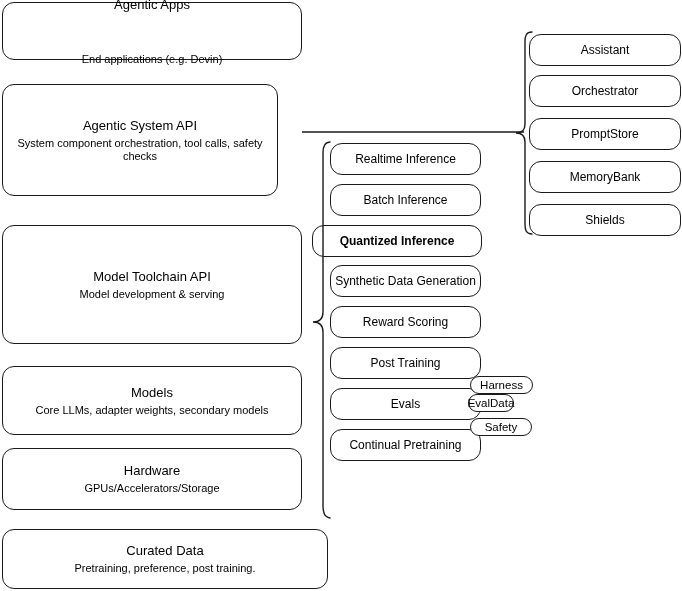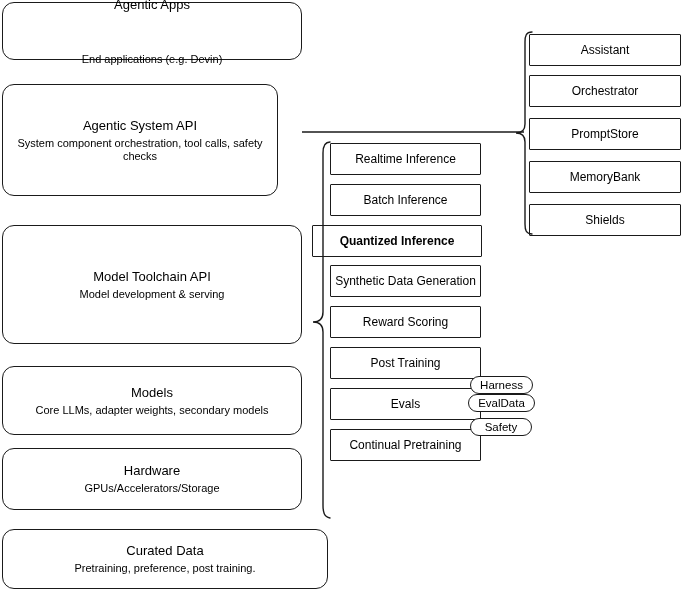--- a/index.html
+++ b/index.html
@@ -38,21 +38,21 @@
   .layer-sub {
     font-size: 11px;
     line-height: 13px;
     margin-top: 3px;
     color: #000;
   }
   .cap-box {
     position: absolute;
     box-sizing: border-box;
     border: 1.4px solid #1a1a1a;
-    border-radius: 1px;
+    border-radius: 12px;
     background: #ffffff;
     display: flex;
     align-items: center;
     justify-content: center;
     text-align: center;
     font-size: 12px;
     line-height: 15px;
   }
   .pill {
     position: absolute;
@@ -163,21 +163,21 @@
   <div class="cap-box" style="left:330px; top:388px; width:151px; height:32px;">
     <span>Evals</span>
   </div>
   <div class="cap-box" style="left:330px; top:429px; width:151px; height:32px;">
     <span>Continual Pretraining</span>
   </div>
 
   <div class="pill" style="left:470px; top:376px; width:63px; height:18px;">
     <span>Harness</span>
   </div>
-  <div class="pill" style="left:468px; top:394px; width:67px; height:18px;">
+  <div class="pill" style="left:468px; top:394px; width:46px; height:18px;">
     <span>EvalData</span>
   </div>
   <div class="pill" style="left:470px; top:410px; width:62px; height:18px;margin-top:8px;">
     <span>Safety</span>
   </div>
 
   <div class="cap-box" style="left:529px; top:34px; width:152px; height:32px;">
     <span>Assistant</span>
   </div>
   <div class="cap-box" style="left:529px; top:75px; width:152px; height:32px;">

